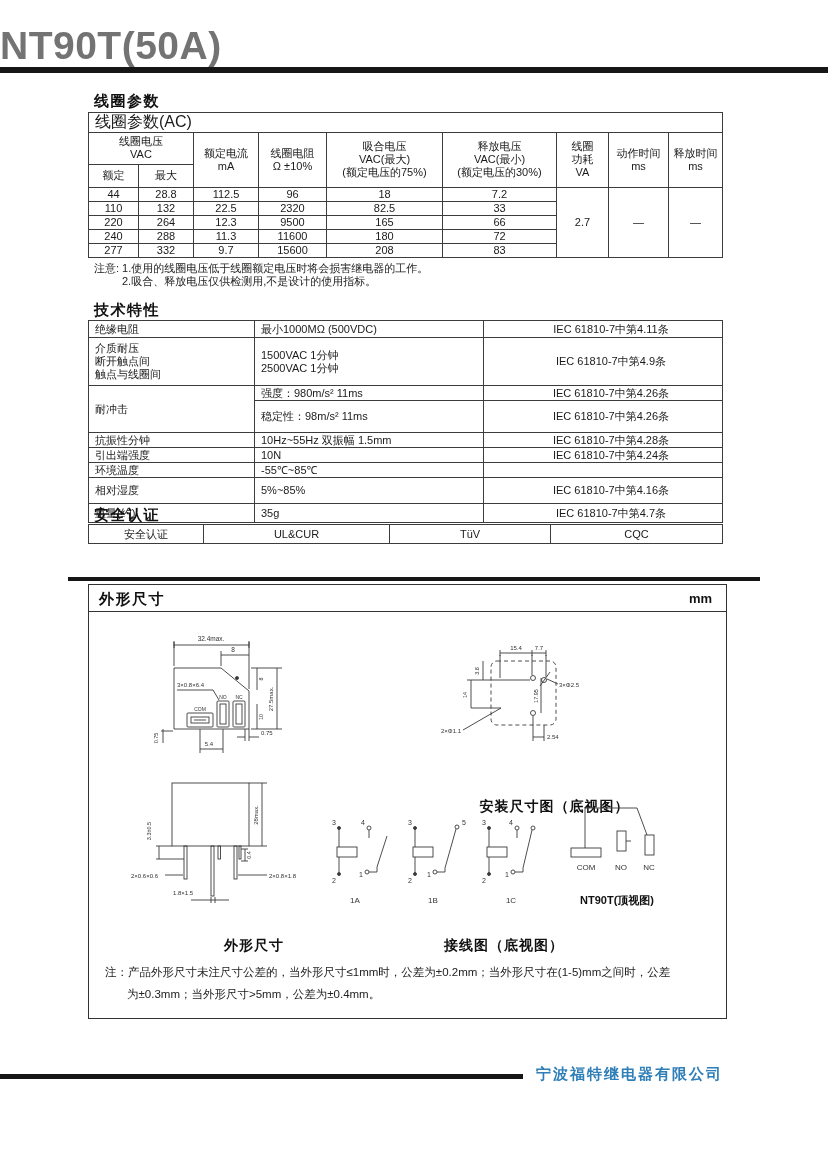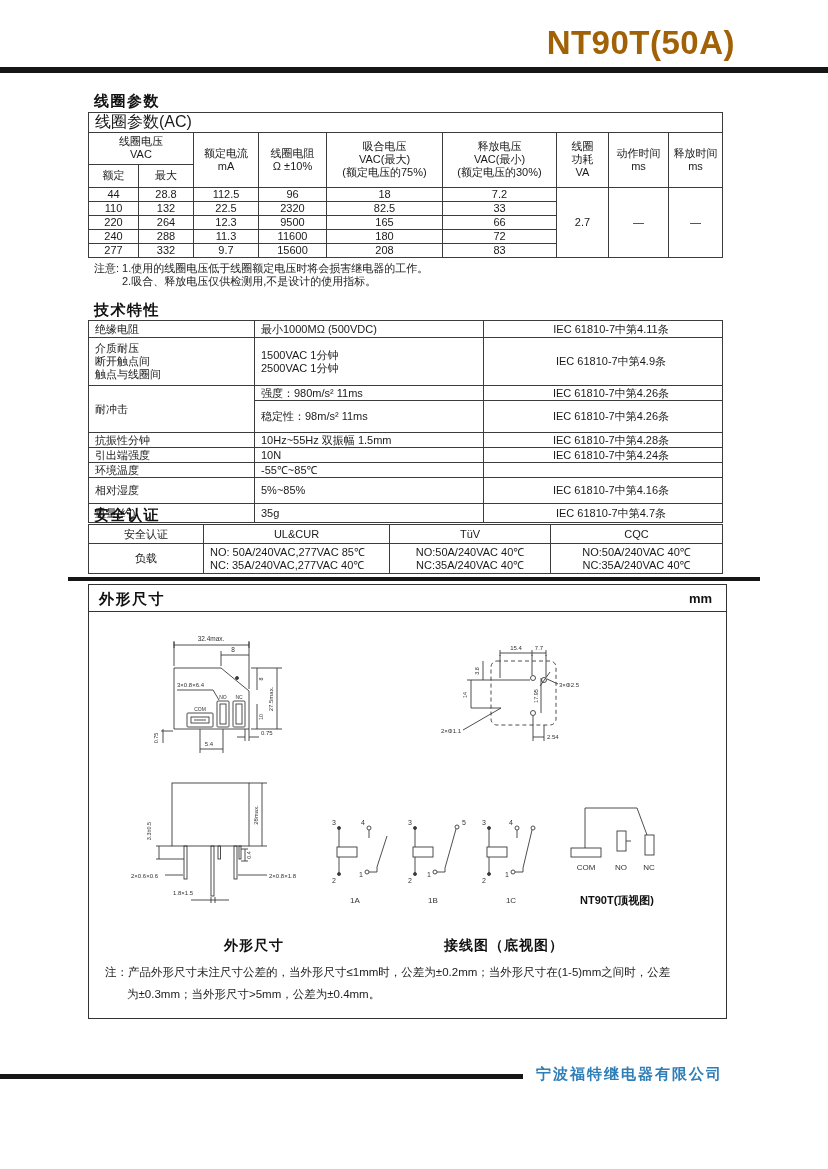--- a/index.html
+++ b/index.html
@@ -1,20 +1,20 @@
 <!DOCTYPE html>
 <html><head>
 <meta charset="utf-8">
 <style>
   html,body{margin:0;padding:0;background:#e8e8e8}
   .page{position:relative;width:828px;height:1169px;background:#fff;margin:0 auto;
         font-family:"Liberation Sans",sans-serif;color:#1a1a1a;overflow:hidden}
   .abs{position:absolute}
-  .title{top:24px;left:0;width:735px;text-align:right;font-size:33px;font-weight:800;
-         letter-spacing:.5px;color:#a16207}
+  .title{top:24px;left:0;width:735px;text-align:left;font-size:39px;font-weight:800;
+         letter-spacing:.5px;color:#737373}
   .hrule{top:67px;left:0;width:828px;height:6px;background:#161616}
   .sec-h{font-size:15px;font-weight:700;color:#111;letter-spacing:1.5px}
   table{border-collapse:collapse;table-layout:fixed}
   .t{position:absolute;left:88px;width:634px}
   .t th,.t td{border:1px solid #3c3c3c;font-weight:400;text-align:center;vertical-align:middle;
               padding:0 2px;font-size:11px;line-height:1.18;color:#1a1a1a}
   .lft{text-align:left !important;padding-left:6px !important}
   .std{text-align:left;padding-left:18px !important}
   .note{font-size:11px;color:#222}
   .obox{top:584px;left:88px;width:637px;height:433px;border:1px solid #333}
@@ -220,35 +220,20 @@
         <col style="width:186px">
         <col style="width:161px">
         <col style="width:172px">
       </colgroup>
     <tbody>
         <tr style="height:19px">
       <th>安全认证</th>
       <th>UL&amp;CUR</th>
       <th>TüV</th>
       <th>CQC</th>
-    </tr>
-    <tr style="height:30px">
-      <td>负载</td>
-      <td class="lft" style="padding-left:8px">
-            <div>NO: 50A/240VAC,277VAC 85℃</div>
-            <div>NC: 35A/240VAC,277VAC 40℃</div>
-          </td>
-      <td>
-            <div>NO:50A/240VAC 40℃</div>
-            <div>NC:35A/240VAC 40℃</div>
-          </td>
-      <td>
-            <div>NO:50A/240VAC 40℃</div>
-            <div>NC:35A/240VAC 40℃</div>
-          </td>
     </tr>
   </tbody>
     </table>
 
   <div class="abs prebox-rule"></div>
 
   <div class="abs obox">
     <div class="ob-head">
       <span class="ob-title">外形尺寸</span>
       <span class="ob-unit">mm</span>
@@ -326,20 +311,21 @@
       <text transform="translate(101,63) rotate(-90)" font-size="5.5" text-anchor="middle">17.95</text>
       <text x="122" y="54" font-size="6">3×Φ2.5</text>
       <line x1="121" y1="51" x2="110" y2="46"></line>
       <text x="4" y="100" font-size="6">2×Φ1.1</text>
       <line x1="26" y1="97" x2="64" y2="75"></line>
       <line x1="96" y1="83" x2="96" y2="108"></line>
         <line x1="107" y1="92" x2="107" y2="108"></line>
       <line x1="96" y1="104" x2="107" y2="104"></line>
       <text x="110" y="106" font-size="6">2.54</text>
     </svg>
+    <div class="cap" style="left:348px;top:213px;width:235px">安装尺寸图（底视图）</div>
 
     <svg style="left:40px;top:196px" width="250" height="190" viewBox="0 0 250 190">
       <rect x="43" y="2" width="77" height="63"></rect>
       <rect x="55" y="65" width="3" height="33"></rect>
         <rect x="82" y="65" width="3" height="50"></rect>
       <rect x="89" y="65" width="2.5" height="13"></rect>
         <rect x="105" y="65" width="3" height="33"></rect>
         <rect x="110" y="65" width="2" height="13"></rect>
       <line x1="43" y1="65" x2="27" y2="65"></line>
         <line x1="55" y1="78" x2="27" y2="78"></line>

